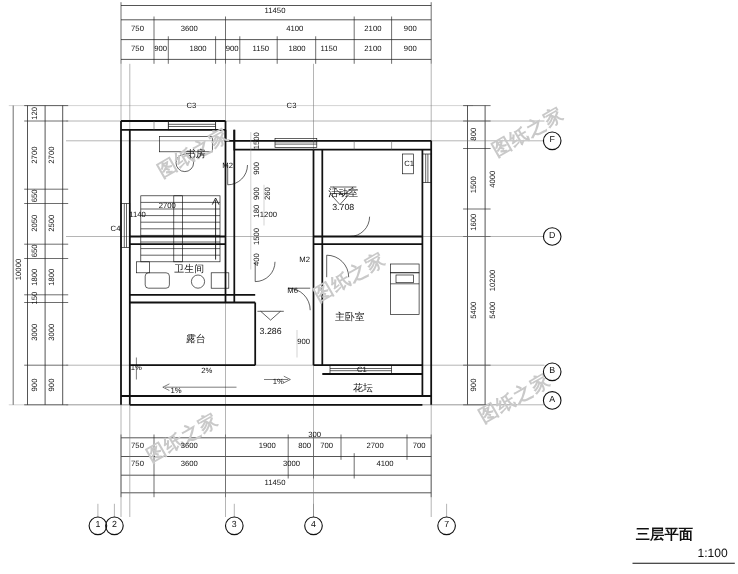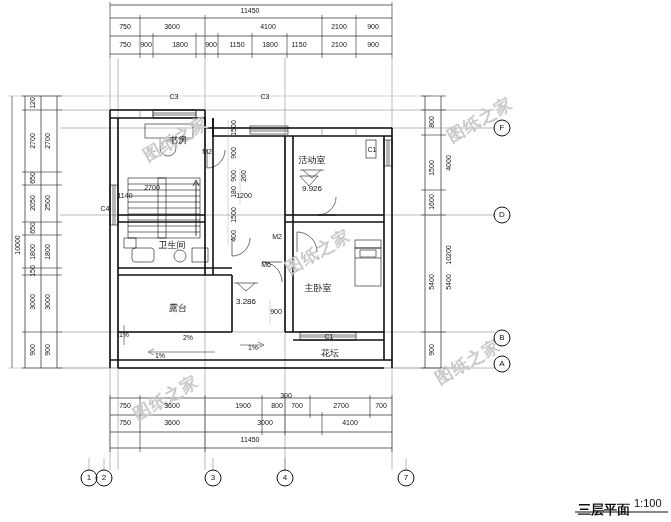--- a/index.html
+++ b/index.html
@@ -272,27 +272,27 @@
     </g>
   </svg>
 
   <div class="wm" style="left:176px;top:139px">图纸之家</div>
   <div class="wm" style="left:318px;top:252px">图纸之家</div>
   <div class="wm" style="left:480px;top:120px">图纸之家</div>
   <div class="wm" style="left:166px;top:398px">图纸之家</div>
   <div class="wm" style="left:468px;top:362px">图纸之家</div>
 
   <div class="room" style="left:178px;top:140px">书房</div>
-  <div class="room" style="left:312px;top:160px">活动室</div>
+  <div class="room" style="left:312px;top:176px">活动室</div>
   <div class="room" style="left:172px;top:245px">卫生间</div>
   <div class="room" style="left:178px;top:308px">露台</div>
   <div class="room" style="left:318px;top:288px">主卧室</div>
   <div class="room" style="left:330px;top:353px">花坛</div>
 
-  <div class="elev" style="left:312px;top:188px">9.926</div>
+  <div class="elev" style="left:312px;top:188px">3.708</div>
   <div class="elev" style="left:246px;top:301px">3.286</div>
 
   <div class="lbl c" style="left:124px;top:335px">1%</div>
   <div class="lbl c" style="left:188px;top:338px">2%</div>
   <div class="lbl c" style="left:253px;top:348px">1%</div>
   <div class="lbl c" style="left:160px;top:356px">1%</div>
 
   <div class="lbl c" style="left:250px;top:11px">11450</div>
 
   <div class="lbl c" style="left:125px;top:27px">750</div>
@@ -380,16 +380,16 @@
   <div class="bub" style="left:104px;top:478px">2</div>
   <div class="bub" style="left:213px;top:478px">3</div>
   <div class="bub" style="left:285px;top:478px">4</div>
   <div class="bub" style="left:406px;top:478px">7</div>
 
   <div class="bub" style="left:502px;top:128px">F</div>
   <div class="bub" style="left:502px;top:215px">D</div>
   <div class="bub" style="left:502px;top:338px">B</div>
   <div class="bub" style="left:502px;top:364px">A</div>
 
-  <div class="title" style="left:578px;top:501px">三层平面</div>
+  <div class="title" style="left:578px;top:477px">三层平面</div>
   <div class="scale" style="left:634px;top:497px">1:100</div>
 
 </div>
 
 </body></html>

